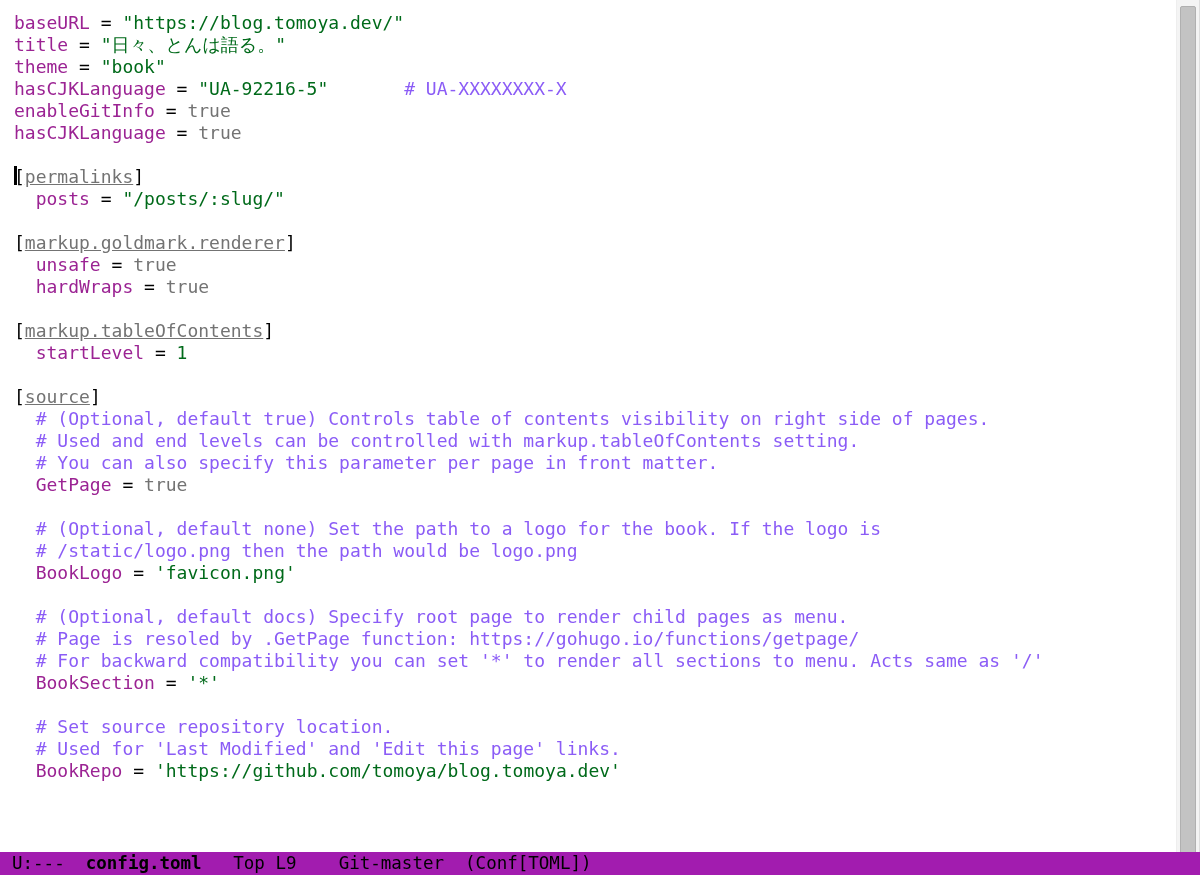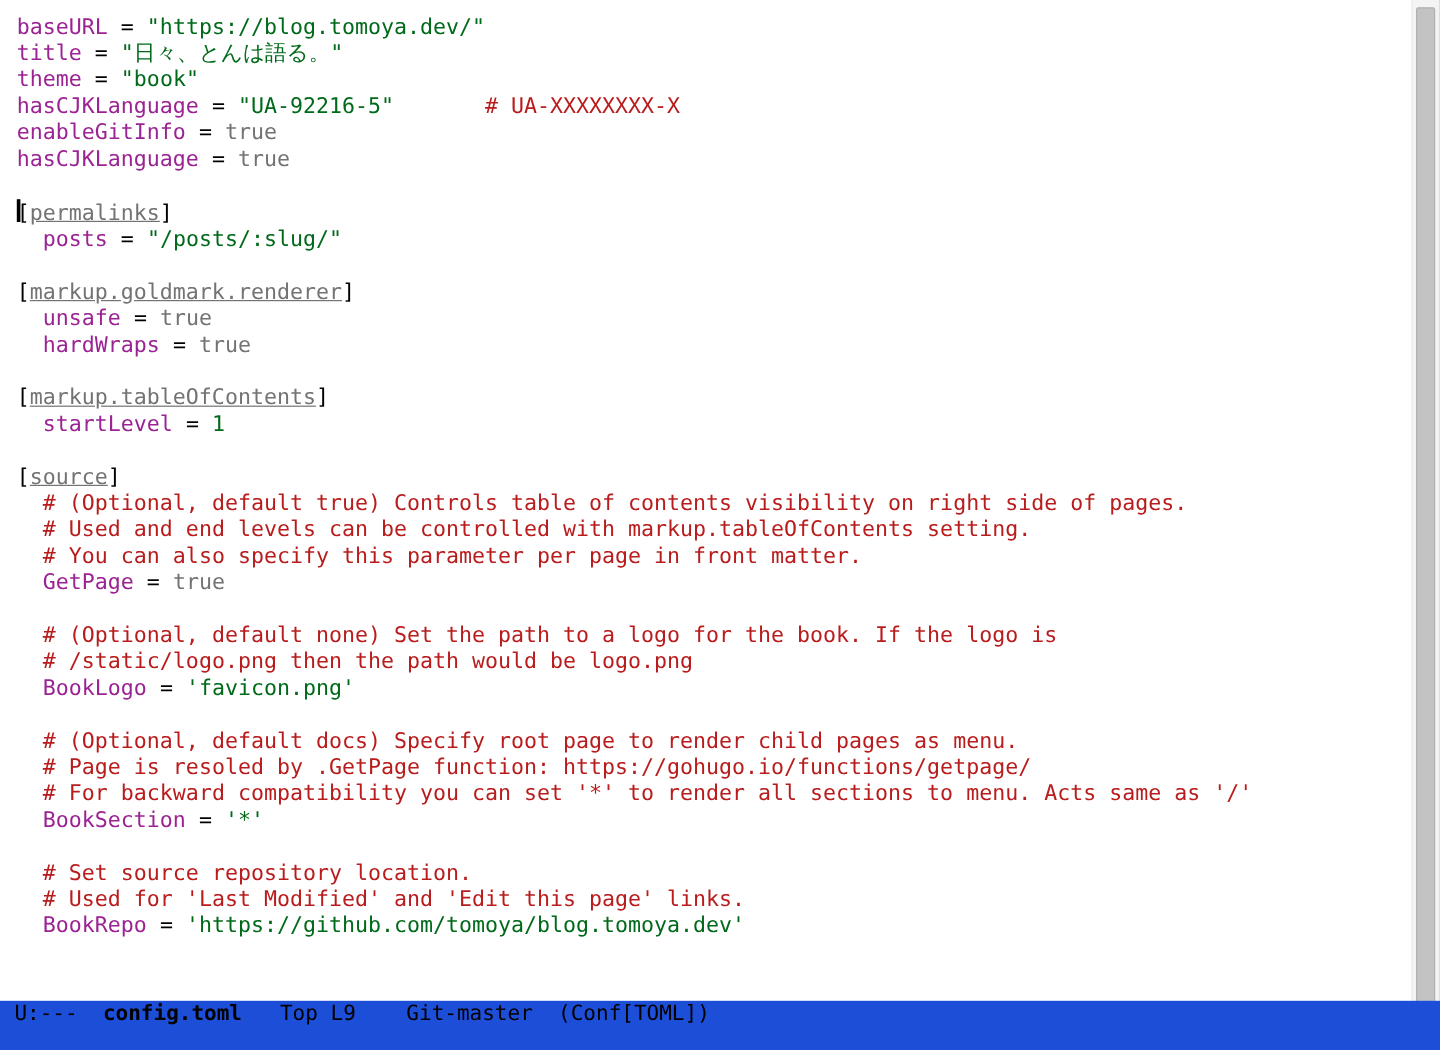--- a/index.html
+++ b/index.html
@@ -35,38 +35,38 @@
     left:3px; right:3px;
     top:6px;
     bottom:6px;
     background:#c3c3c3;
     border:1px solid #b0b0b0;
     border-radius:2px;
   }
   .modeline{
     position:absolute;
     left:0; right:0; bottom:0;
-    height:41px;
-    background:#1d4ed8;
+    height:23px;
+    background:#a21caf;
     font-size:17.5px;
     line-height:23px;
     padding-left:12px;
     color:#000;
     font-family:"Menlo","Consolas","DejaVu Sans Mono",monospace;
     white-space:pre;
   }
   .modeline .fname{font-weight:700;}
   
   .kw   {color:#9b2393;}           
   .str  {color:#006a1a;}           
   .bool {color:#737373;}           
   .num  {color:#006a1a;}           
   .sect {color:#737373;text-decoration:underline;}           
   .br   {color:#000000;}           
-  .cmt  {color:#b91c1c;}           
+  .cmt  {color:#8b5cf6;}           
   .eq   {color:#000;}
   .cursor{
     display:inline-block;
     width:3px; height:19px;
     background:#000;
     vertical-align:-2px;
     margin-right:-3px;
   }
 </style>
 </head>

